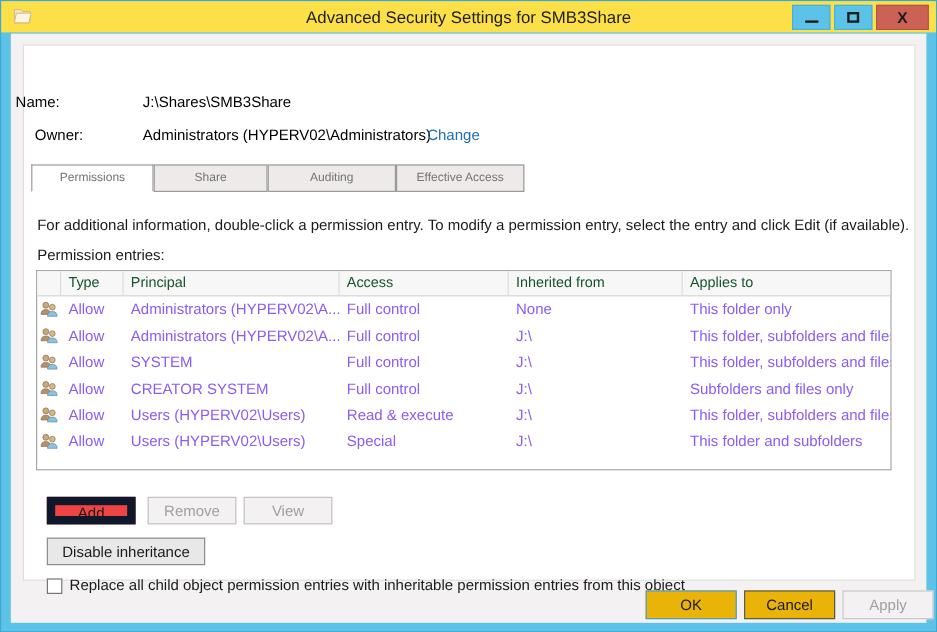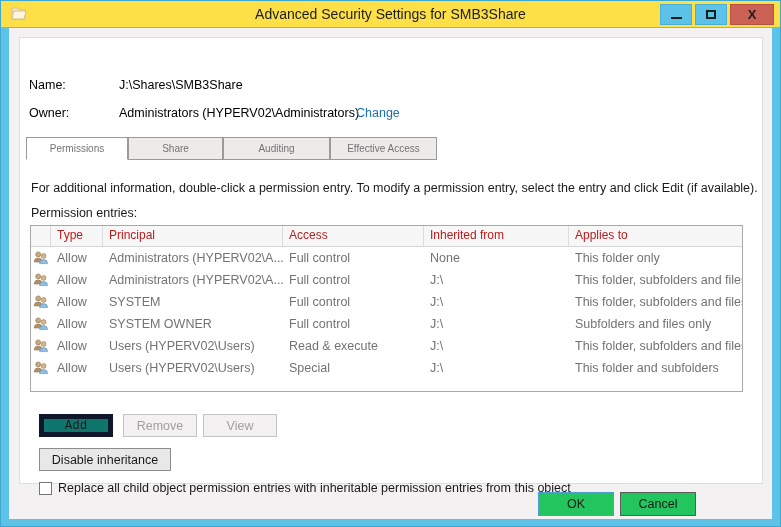--- a/index.html
+++ b/index.html
@@ -105,21 +105,21 @@
     left: 10px; top: 9px;
     width: 744px;
     height: 447px;
     background: #ffffff;
     border: 1px solid #dedede;
     box-sizing: border-box;
   }
 
   
   .field-row { position: absolute; font-size: 12.5px; }
-  .lbl-name  { left: 20px; top: 50px; }
+  .lbl-name  { left: 4px; top: 50px; }
   .val-name  { left: 110px; top: 50px; }
   .lbl-owner { left: 20px; top: 78px; }
   .val-owner { left: 110px; top: 78px; }
   .link-change {
     position: absolute;
     left: 347px; top: 78px;
     color: #1e6fb5;
     font-size: 12.5px;
     cursor: pointer;
   }
@@ -185,34 +185,34 @@
     background: #f7f7f7;
     border-bottom: 1px solid #d6d6d6;
     display: flex;
   }
   .hcell {
     box-sizing: border-box;
     border-right: 1px solid #dcdcdc;
     padding-left: 6px;
     line-height: 19px;
     font-size: 12px;
-    color: #b91c1c;
+    color: #14532d;
     overflow: hidden;
     white-space: nowrap;
   }
   .row {
     display: flex;
     height: 22px;
     align-items: center;
   }
   .cell {
     box-sizing: border-box;
     padding-left: 6px;
     font-size: 12.5px;
-    color: #737373;
+    color: #8b5cf6;
     overflow: hidden;
     white-space: nowrap;
     line-height: 22px;
   }
   .c-icon      { width: 20px; flex: 0 0 20px; padding-left: 0; display:flex; align-items:center; justify-content:center;}
   .c-type      { width: 52px; flex: 0 0 52px; }
   .c-principal { width: 180px; flex: 0 0 180px; }
   .c-access    { width: 141px; flex: 0 0 141px; }
   .c-inherited { width: 145px; flex: 0 0 145px; }
   .c-applies   { width: 175px; flex: 0 0 175px; border-right: none; }
@@ -224,23 +224,22 @@
     border: 1px solid #8d8d8d;
     background: #e8e8e8;
     font-size: 12.5px;
     font-family: "Liberation Sans", sans-serif;
     color: #1a1a1a;
     text-align: center;
     cursor: pointer;
     padding: 0;
   }
   .btn.focused {
-    background: #0f766e;
-    border: 5px solid #0f172a;
-    font-family: Liberation Mono, monospace;
+    background: #ef4444;
+    border: 7px solid #0f172a;
   }
   .btn.disabled {
     background: #f3f1f2;
     border: 1px solid #c4c4c4;
     color: #a0a0a0;
     cursor: default;
   }
   .btn-add     { left: 30px;  top: 386px; width: 74px; height: 23px; }
   .btn-remove  { left: 114px; top: 386px; width: 74px; height: 23px; }
   .btn-view    { left: 194px; top: 386px; width: 74px; height: 23px; }
@@ -268,21 +267,21 @@
   }
 
   
   .footer-btn {
     position: absolute;
     box-sizing: border-box;
     height: 24px;
     width: 76px;
     font-size: 12.5px;
     font-family: "Liberation Sans", sans-serif;
-    background: #22c55e;
+    background: #eab308;
     border: 1px solid #8d8d8d;
     color: #1a1a1a;
     text-align: center;
     cursor: pointer;
     padding: 0;
   }
   .btn-ok     { left: 529px; top: 464px; border: 1px solid #4c9ed0; }
   .btn-cancel { left: 611px; top: 464px; border: 1px solid #5b5b5b; }
   .btn-apply  { left: 693px; top: 464px; background: #f3f1f2; border: 1px solid #c9c9c9; color: #a0a0a0; cursor: default; }
 </style>
@@ -388,21 +387,21 @@
           <div class="row">
             <div class="cell c-icon">
               <svg width="16" height="14" viewBox="0 0 16 14">
                 <circle cx="5.2" cy="3.4" r="2.5" fill="#c8a87c" stroke="#8f7450" stroke-width="0.6"></circle>
                 <path d="M1.2 11 q0-4 4-4 q4 0 4 4 z" fill="#b6906a" stroke="#8f7450" stroke-width="0.6"></path>
                 <circle cx="10.6" cy="5" r="2.4" fill="#d9b68a" stroke="#8f7450" stroke-width="0.6"></circle>
                 <path d="M6.6 12.6 q0-4 4-4 q4 0 4 4 z" fill="#8fc0dd" stroke="#5b8fb0" stroke-width="0.6"></path>
               </svg>
             </div>
             <div class="cell c-type">Allow</div>
-            <div class="cell c-principal">SYSTEM OWNER</div>
+            <div class="cell c-principal">CREATOR SYSTEM</div>
             <div class="cell c-access">Full control</div>
             <div class="cell c-inherited">J:\</div>
             <div class="cell c-applies">Subfolders and files only</div>
           </div>
           <div class="row">
             <div class="cell c-icon">
               <svg width="16" height="14" viewBox="0 0 16 14">
                 <circle cx="5.2" cy="3.4" r="2.5" fill="#c8a87c" stroke="#8f7450" stroke-width="0.6"></circle>
                 <path d="M1.2 11 q0-4 4-4 q4 0 4 4 z" fill="#b6906a" stroke="#8f7450" stroke-width="0.6"></path>
                 <circle cx="10.6" cy="5" r="2.4" fill="#d9b68a" stroke="#8f7450" stroke-width="0.6"></circle>
@@ -438,15 +437,16 @@
     <button class="btn btn-view disabled">View</button>
     <button class="btn btn-inherit">Disable inheritance</button>
 
     <div class="chk-wrap">
       <span class="chk-box"></span>
       <span class="chk-label">Replace all child object permission entries with inheritable permission entries from this object</span>
     </div>
 
     <button class="footer-btn btn-ok">OK</button>
     <button class="footer-btn btn-cancel">Cancel</button>
+    <button class="footer-btn btn-apply">Apply</button>
 
   </div>
 </div>
 
 </body></html>

